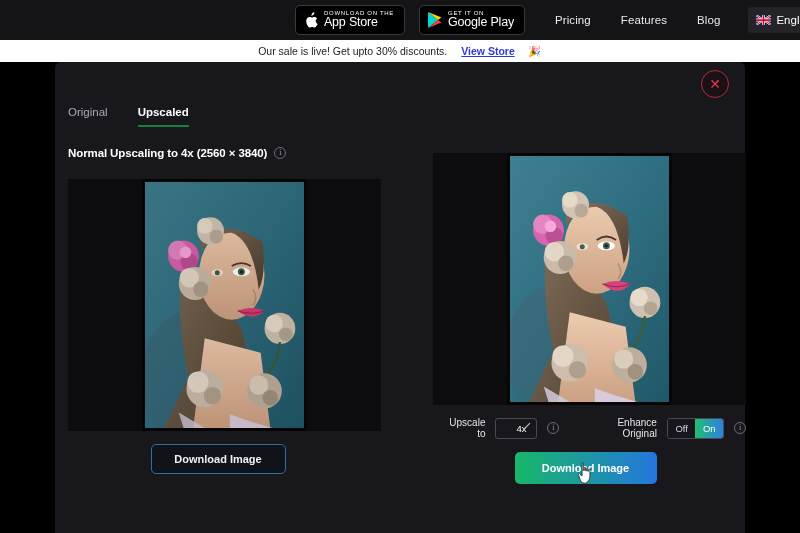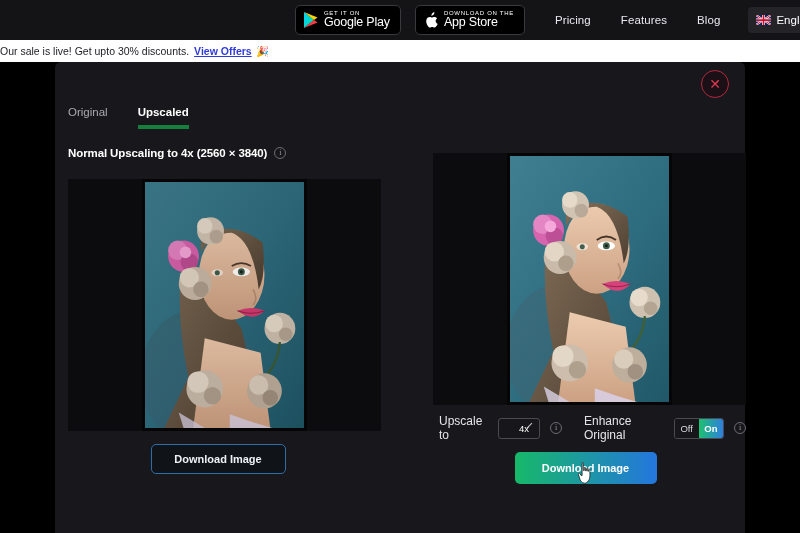--- a/index.html
+++ b/index.html
@@ -33,41 +33,41 @@
   .lang {
     margin-left:28px; height:26px; display:flex; align-items:center; gap:5px;
     background:#242428; border-radius:4px; padding:0 8px; margin-right:-10px;
   }
   .lang-txt { color:#fff; font-size:11.5px; }
   .flag { width:15px; height:10px; border-radius:1px; }
 
   
   .banner {
     position:absolute; left:0; top:40px; width:800px; height:22px;
-    background:#fff; display:flex; align-items:center; gap:5px;
+    background:#fff; display:flex; align-items:center; justify-content:center; gap:14px;
     font-size:10.5px; color:#1c1c22;
   }
   .banner a { color:#2f3bd8; text-decoration:underline; font-weight:700; }
 
   
   .modal {
     position:absolute; left:55px; top:62px; width:690px; height:471px;
     background:#18181c; border-radius:6px 6px 0 0;
   }
   .close-btn {
     position:absolute; right:16px; top:8px; width:28px; height:28px;
     border-radius:50%; border:1px solid #b4283c; background:#1b1015;
     display:flex; align-items:center; justify-content:center;
     color:#e03a52; font-size:14px; line-height:1;
   }
 
   
   .tabs { position:absolute; left:13px; top:44px; display:flex; gap:30px; }
   .tab { font-size:11.5px; color:#a9a9b2; padding-bottom:7px; }
-  .tab.active { color:#fff; font-weight:700; border-bottom:4px solid #15803d; }
+  .tab.active { color:#fff; font-weight:700; border-bottom:2px solid #15803d; }
 
   
   .cols { position:absolute; left:0; top:78px; width:690px; display:flex;gap:44px; }
   .col { width:345px; position:relative; }
   .col-head {
     display:flex; align-items:center; gap:7px;
     padding-left:13px; height:26px;
   }
   .col-head.right { padding-left:8px; }
   .col-title { font-size:11.5px; font-weight:700; color:#fff; letter-spacing:-.1px; }
@@ -83,33 +83,33 @@
     background:#0c0c0f; display:flex; align-items:center; justify-content:center;
   }
   .imgcard.right { margin-left:8px; }
   .photo { width:165px; height:252px; border:3px solid #050506; display:block; }
 
   
   .ctl-row {
     display:flex; align-items:center; gap:10px;
     margin:12px 0 0 14px; height:22px;
   }
-  .ctl-label { font-size:12px; color:#e4e4ea; }
+  .ctl-label { font-size:10px; color:#e4e4ea;text-align:right; }
   .select {
     width:36px; height:21px; background:#17171b; border:1px solid #4a4a52; border-radius:3px;
     display:flex; align-items:center; justify-content:space-between; padding:0 20px;
     color:#fff; font-size:9.5px;
   }
   .chev { width:7px;height:7px;border-right:1.4px solid #c9c9d2;border-bottom:1.4px solid #c9c9d2;transform:rotate(45deg) translate(-2px,-2px); }
   .toggle {
     display:flex; height:21px; border:1px solid #4a4a52; border-radius:3px; overflow:hidden;
   }
   .tg { display:flex; align-items:center; justify-content:center; font-size:9.5px; width:28px; height:100%; }
   .tg.off { color:#d6d6dd; background:#17171b; }
-  .tg.on { color:#fff; font-weight:700; background:linear-gradient(90deg,#1ec071,#2f7fe0); }
+  .tg.on { color:#fff; font-weight:400; background:linear-gradient(90deg,#1ec071,#2f7fe0); }
 
   
   .btn-wrap { display:flex; justify-content:center; margin-top:13px;align-items:flex-end; }
   .btn-outline {
     width:135px; height:30px; border-radius:5px;
     border:1px solid #2d6fa8; background:#101318; color:#eef2f6;
     font-size:11px; font-weight:700;
     display:flex; align-items:center; justify-content:center;
   }
   .btn-grad {
@@ -119,68 +119,68 @@
     display:flex; align-items:center; justify-content:center;
   }
   .cursor { position:absolute; left:62px; top:10px; width:17px; height:22px; }
 </style>
 </head>
 <body>
 
 <div class="page">
 
   <div class="topnav">
+
+    <div class="store-btn">
+      <svg width="14" height="17" viewBox="0 0 14 17">
+        <path fill="#ffffff" d="M9.6 2.6c.5-.6.9-1.5.8-2.4-.8 0-1.7.5-2.2 1.2-.5.6-.9 1.5-.8 2.3.8.1 1.7-.4 2.2-1.1zM11.6 9c0-1.7 1.4-2.6 1.5-2.6-.8-1.2-2.1-1.4-2.5-1.4-1.1-.1-2.1.6-2.6.6-.5 0-1.4-.6-2.3-.6-1.2 0-2.3.7-2.9 1.8-1.2 2.1-.3 5.3.9 7 .6.9 1.3 1.8 2.2 1.8.9 0 1.2-.6 2.3-.6 1 0 1.3.6 2.3.5 1 0 1.6-.9 2.2-1.7.7-1 1-1.9 1-2-.1 0-1.9-.7-2.1-2.8z"></path>
+      </svg>
+      <span class="store-txt">
+        <span class="store-sub">Download on the</span>
+        <span class="store-main">App Store</span>
+      </span>
+    </div>
 
     <div class="store-btn">
       <svg class="gp-svg" width="14" height="16" viewBox="0 0 14 16">
         <defs>
           <linearGradient id="gp1" x1="0" y1="0" x2="1" y2="1">
             <stop offset="0" stop-color="#00d0ff"></stop>
               <stop offset="1" stop-color="#00e0a0"></stop>
           </linearGradient>
         </defs>
         <polygon points="0,0 10,8 0,16" fill="url(#gp1)"></polygon>
         <polygon points="0,0 10,8 13.5,5.5" fill="#ffd300"></polygon>
         <polygon points="0,16 10,8 13.5,10.5" fill="#ff3a44"></polygon>
       </svg>
       <span class="store-txt">
         <span class="store-sub">GET IT ON</span>
         <span class="store-main">Google Play</span>
       </span>
     </div>
 
-    <div class="store-btn">
-      <svg width="14" height="17" viewBox="0 0 14 17">
-        <path fill="#ffffff" d="M9.6 2.6c.5-.6.9-1.5.8-2.4-.8 0-1.7.5-2.2 1.2-.5.6-.9 1.5-.8 2.3.8.1 1.7-.4 2.2-1.1zM11.6 9c0-1.7 1.4-2.6 1.5-2.6-.8-1.2-2.1-1.4-2.5-1.4-1.1-.1-2.1.6-2.6.6-.5 0-1.4-.6-2.3-.6-1.2 0-2.3.7-2.9 1.8-1.2 2.1-.3 5.3.9 7 .6.9 1.3 1.8 2.2 1.8.9 0 1.2-.6 2.3-.6 1 0 1.3.6 2.3.5 1 0 1.6-.9 2.2-1.7.7-1 1-1.9 1-2-.1 0-1.9-.7-2.1-2.8z"></path>
-      </svg>
-      <span class="store-txt">
-        <span class="store-sub">Download on the</span>
-        <span class="store-main">App Store</span>
-      </span>
-    </div>
-
     <a class="navlink">Pricing</a>
     <a class="navlink">Features</a>
     <a class="navlink">Blog</a>
 
     <div class="lang">
       <svg class="flag" viewBox="0 0 30 20">
         <rect width="30" height="20" fill="#012169"></rect>
         <path d="M0,0 30,20 M30,0 0,20" stroke="#fff" stroke-width="4"></path>
         <path d="M0,0 30,20 M30,0 0,20" stroke="#C8102E" stroke-width="2"></path>
         <path d="M15,0 V20 M0,10 H30" stroke="#fff" stroke-width="6"></path>
         <path d="M15,0 V20 M0,10 H30" stroke="#C8102E" stroke-width="3.5"></path>
       </svg>
       <span class="lang-txt">Engli</span>
     </div>
   </div>
 
   <div class="banner">
     <span>Our sale is live! Get upto 30% discounts.</span>
-    <a href="#">View Offers</a>
+    <a href="#">View Store</a>
     <span>🎉</span>
   </div>
 
   <div class="modal">
 
     <div class="close-btn">
       <span>✕</span>
     </div>
 
     <div class="tabs">

